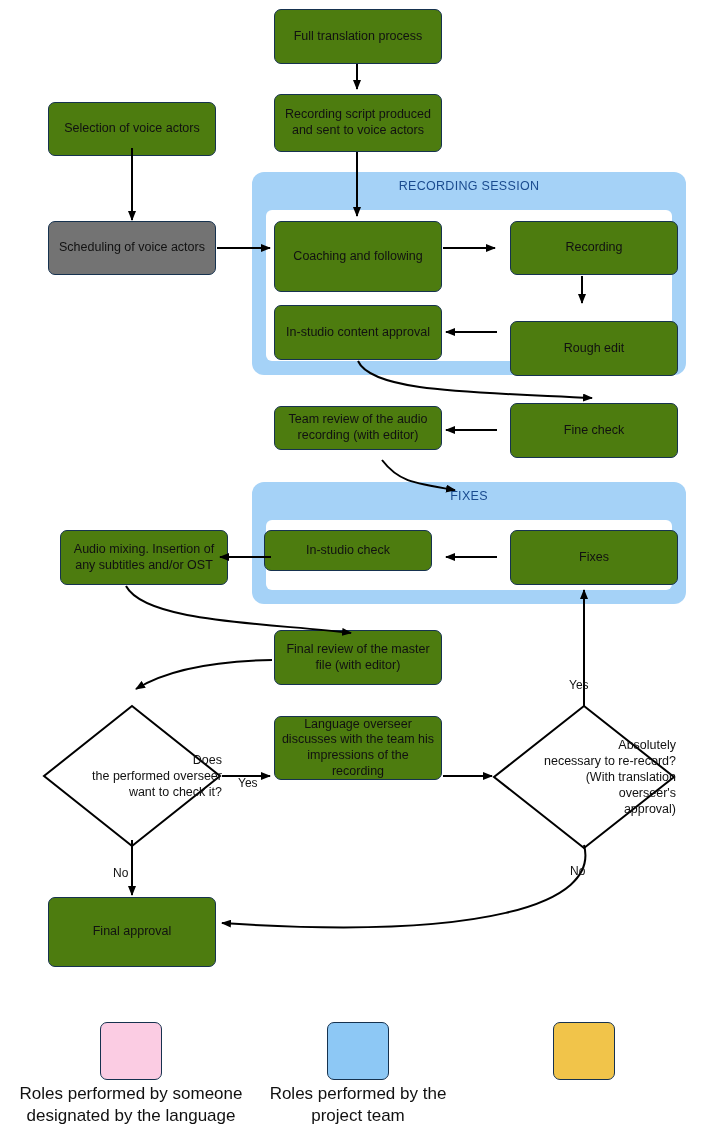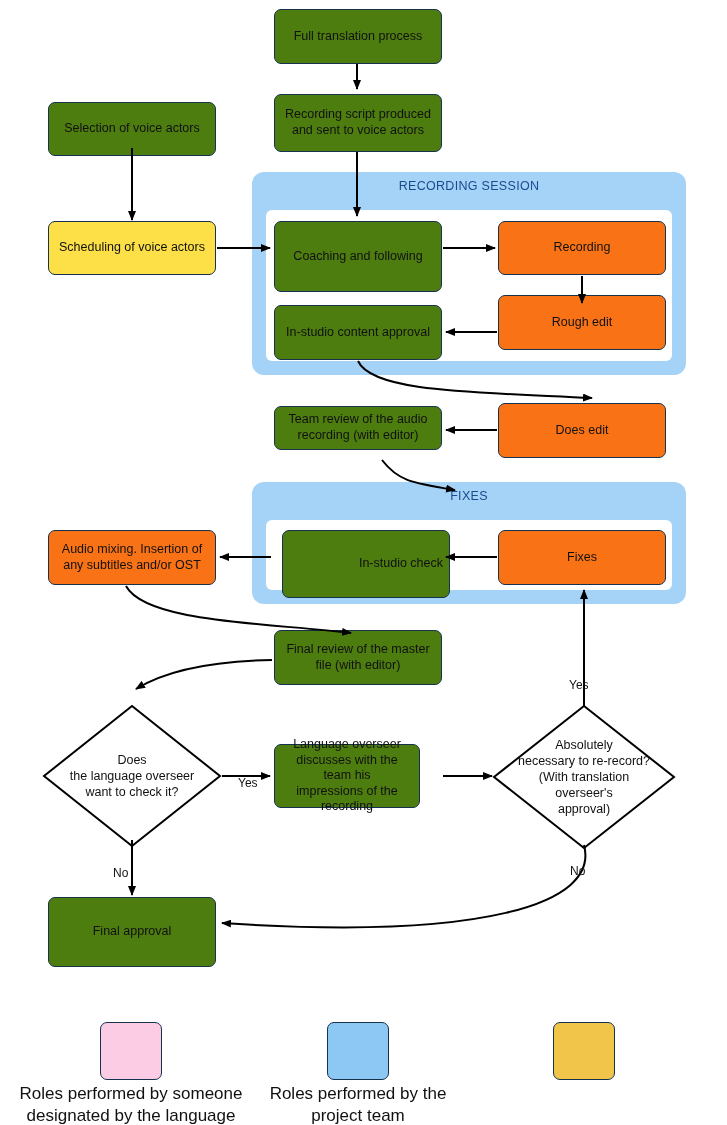--- a/index.html
+++ b/index.html
@@ -57,36 +57,36 @@
     align-items: center;
     justify-content: center;
     text-align: center;
     font-size: 12.5px;
     line-height: 1.25;
     color: #111111;
     padding: 2px 6px;
     z-index: 3;
   }
   .node.blue   { background: #4d7c0f; }
-  .node.pink   { background: #fde047; }
-  .node.orange { background: #f97316; }
+  .node.pink   { background: #737373; }
+  .node.orange { background: #4d7c0f; margin-left: 12px; }
 
   .diamond-wrap {
     position: absolute;
     z-index: 3;
   }
   .diamond-wrap svg {
     position: absolute;
     left: 0; top: 0;
   }
   .diamond-label {
     position: absolute;
     left: 0; right: 0; top: 50%;
     transform: translateY(-50%);
-    text-align: center;
+    text-align: right;
     font-size: 12.5px;
     line-height: 1.28;
     color: #111111;
     pointer-events: none;
   }
   .edge-label {
     position: absolute;
     font-size: 12px;
     color: #111111;
     background: transparent;
@@ -197,67 +197,67 @@
   </div>
 
   <div class="node orange" style="left:498px; top:221px; width:168px; height:54px;">
     <span style="white-space:pre-line;">Recording</span>
   </div>
 
   <div class="node blue" style="left:274px; top:305px; width:168px; height:55px;">
     <span style="white-space:pre-line;">In-studio content approval</span>
   </div>
 
-  <div class="node orange" style="left:498px; top:295px; width:168px; height:55px;">
+  <div class="node orange" style="left:498px; top:321px; width:168px; height:55px;">
     <span style="white-space:pre-line;">Rough edit</span>
   </div>
 
   <div class="node blue" style="left:274px; top:406px; width:168px; height:44px;">
     <span style="white-space:pre-line;">Team review of the audio
 recording (with editor)</span>
   </div>
 
   <div class="node orange" style="left:498px; top:403px; width:168px; height:55px;">
-    <span style="white-space:pre-line;">Does edit</span>
-  </div>
-
-  <div class="node blue" style="left:282px; top:530px; width:168px; height:68px;justify-content:flex-end;">
+    <span style="white-space:pre-line;">Fine check</span>
+  </div>
+
+  <div class="node blue" style="left:264px; top:530px; width:168px; height:41px;">
     <span style="white-space:pre-line;">In-studio check</span>
   </div>
 
   <div class="node orange" style="left:498px; top:530px; width:168px; height:55px;">
     <span style="white-space:pre-line;">Fixes</span>
   </div>
 
   <div class="node orange" style="left:48px; top:530px; width:168px; height:55px;">
     <span style="white-space:pre-line;">Audio mixing. Insertion of
 any subtitles and/or OST</span>
   </div>
 
   <div class="node blue" style="left:274px; top:630px; width:168px; height:55px;">
     <span style="white-space:pre-line;">Final review of the master
 file (with editor)</span>
   </div>
 
-  <div class="node blue" style="left:274px; top:744px; width:146px; height:64px;justify-content:flex-end;">
+  <div class="node blue" style="left:274px; top:716px; width:168px; height:64px;justify-content:flex-end;">
     <span style="white-space:pre-line;">Language overseer
 discusses with the team his
 impressions of the recording</span>
   </div>
 
   <div class="node blue" style="left:48px; top:897px; width:168px; height:70px;">
     <span style="white-space:pre-line;">Final approval</span>
   </div>
 
   <div class="diamond-wrap" style="left:42px; top:704px; width:180px; height:144px;">
     <svg width="180" height="144" viewBox="0 0 180 144">
       <polygon points="90,2 178,72 90,142 2,72" fill="#ffffff" stroke="#000000" stroke-width="2"></polygon>
     </svg>
     <div class="diamond-label" style="white-space:pre-line;">Does
-the language overseer
+the performed overseer
 want to check it?</div>
   </div>
 
   <div class="diamond-wrap" style="left:492px; top:704px; width:184px; height:146px;">
     <svg width="184" height="146" viewBox="0 0 184 146">
       <polygon points="92,2 182,73 92,144 2,73" fill="#ffffff" stroke="#000000" stroke-width="2"></polygon>
     </svg>
     <div class="diamond-label" style="white-space:pre-line;">Absolutely
 necessary to re-record?
 (With translation

